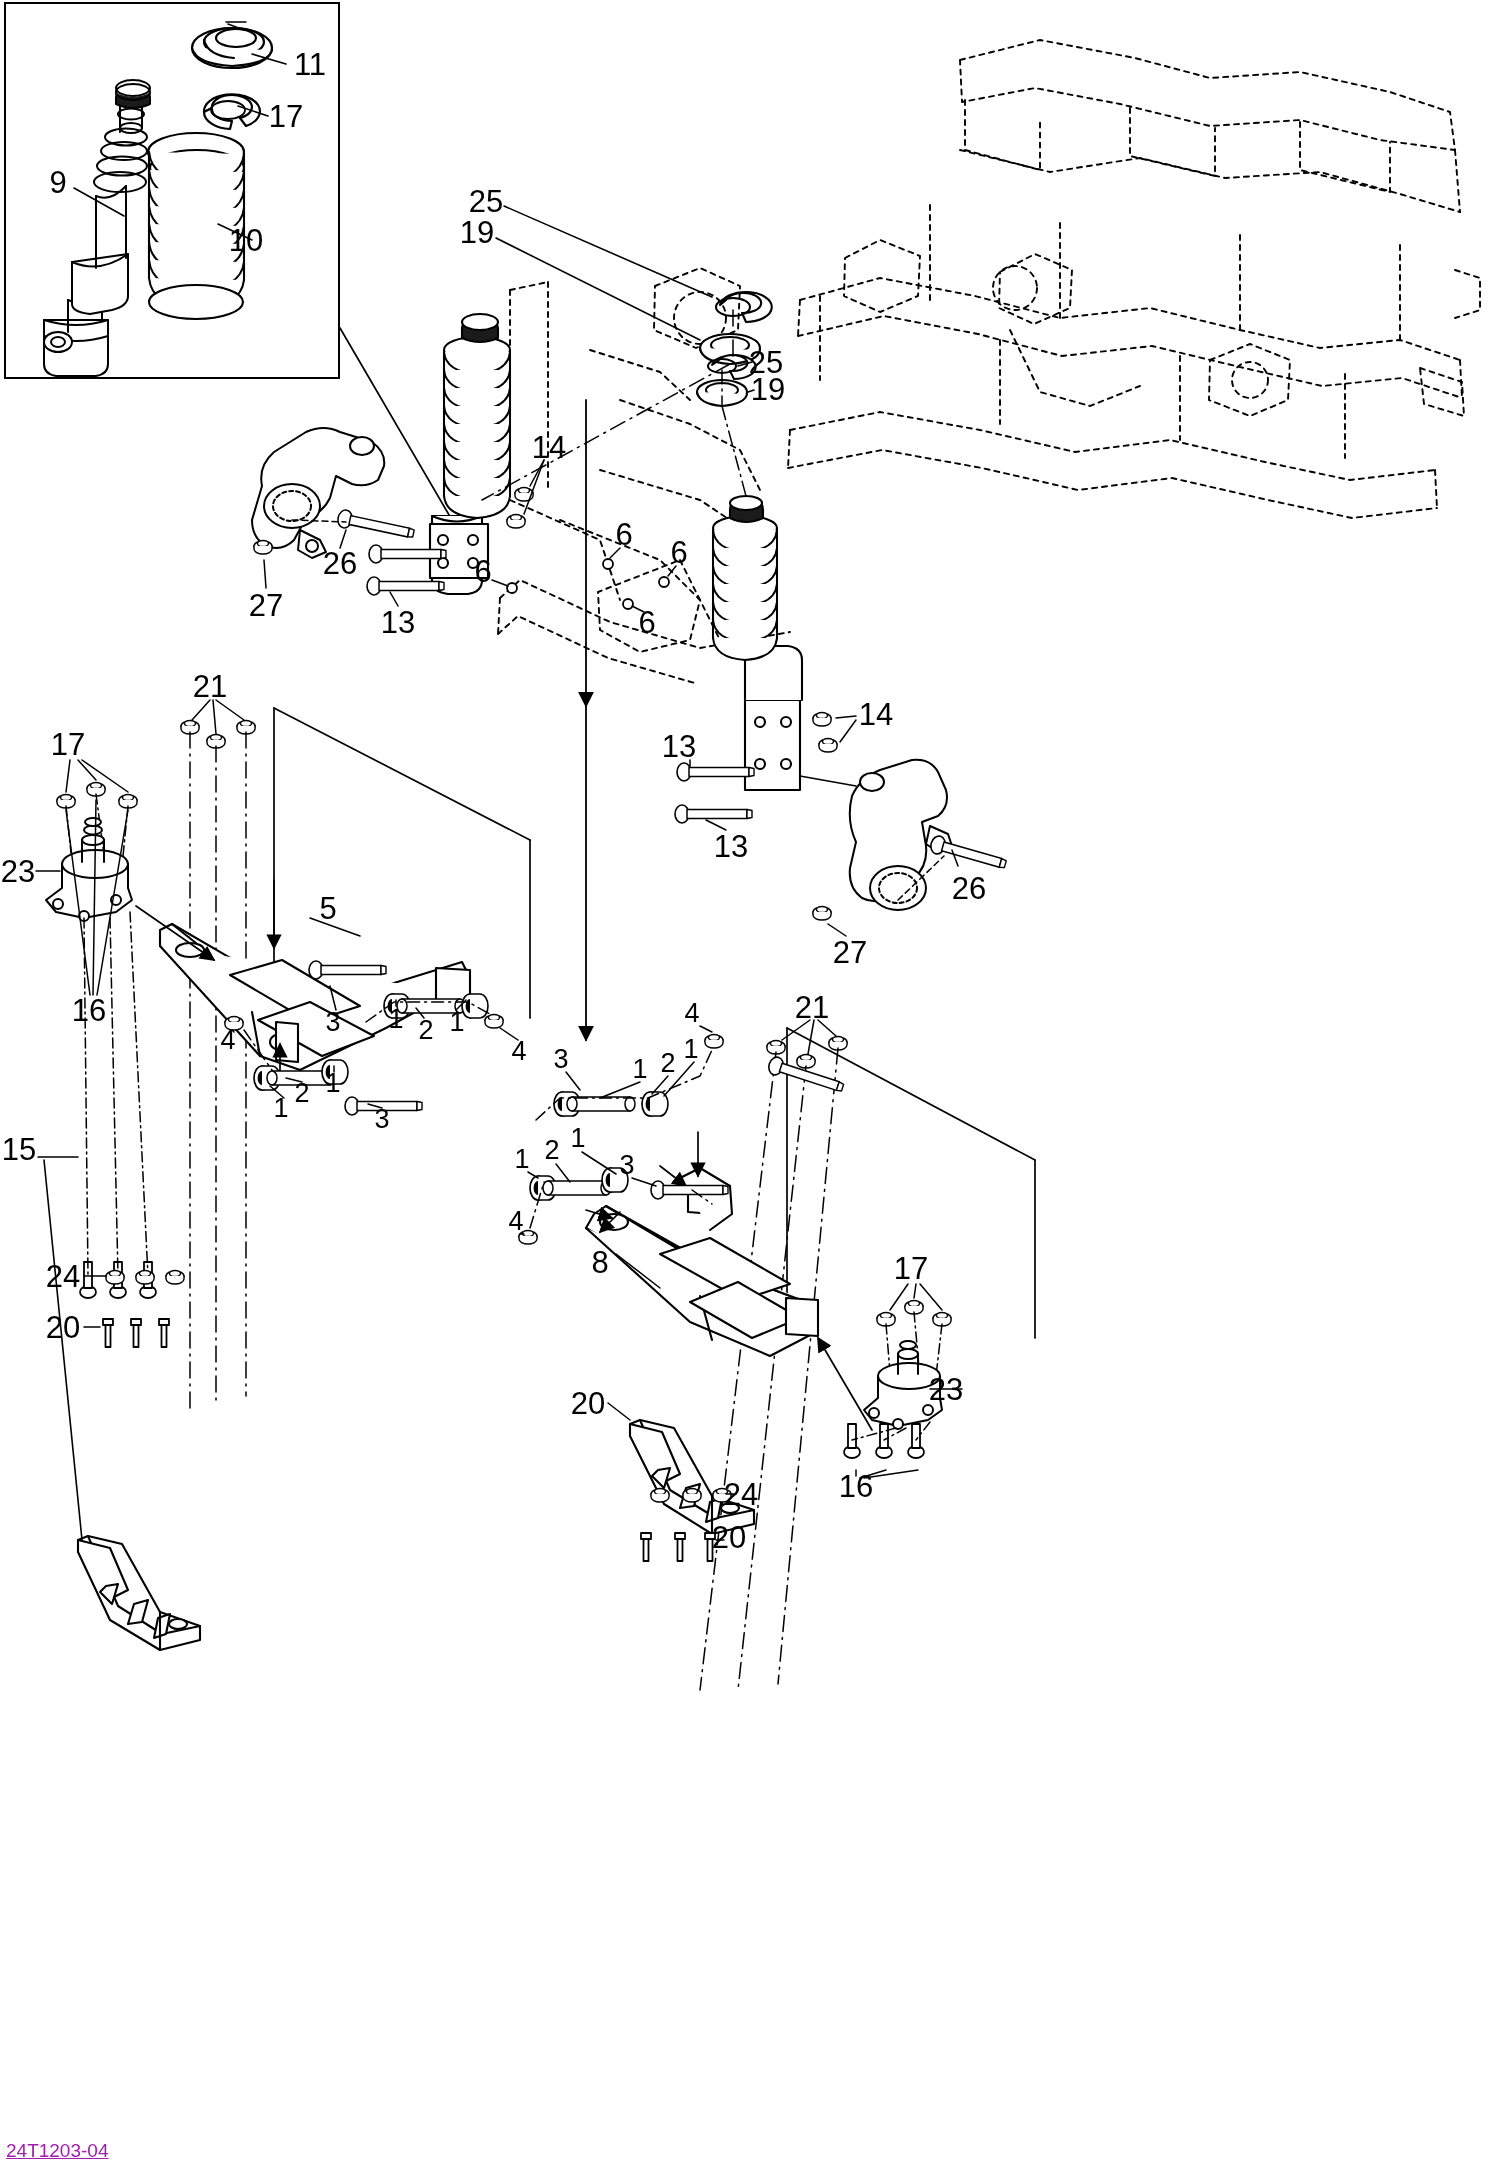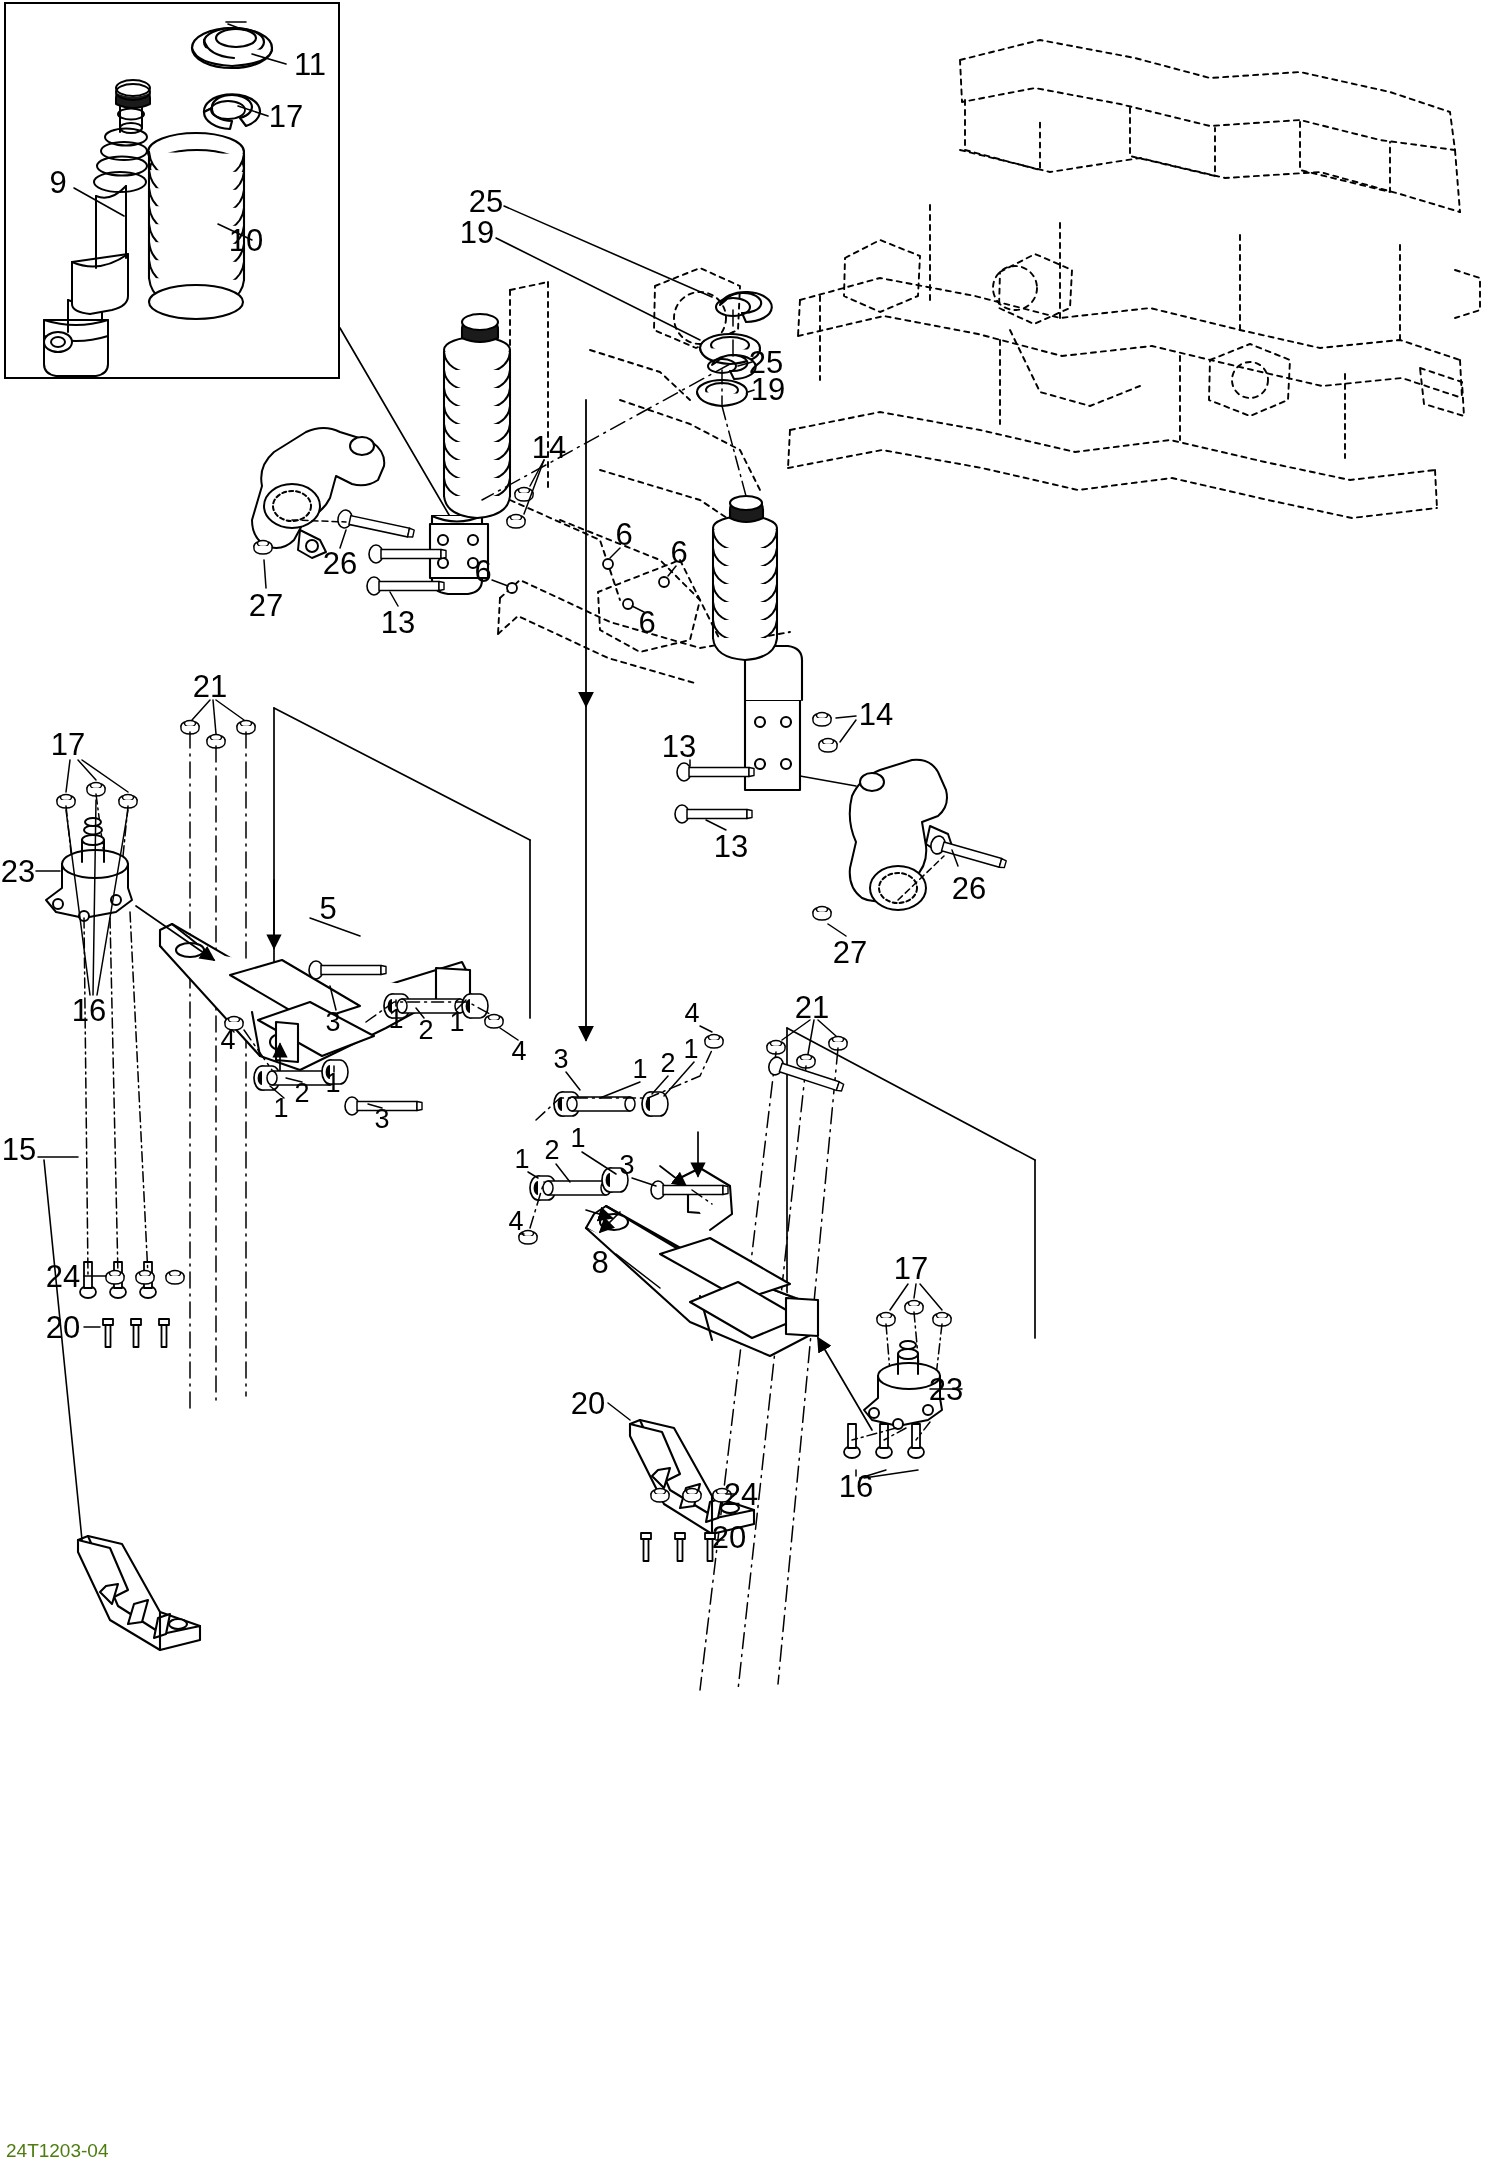--- a/index.html
+++ b/index.html
@@ -5,21 +5,21 @@
   html,body{margin:0;padding:0;background:#ffffff;}
   body{width:1500px;height:2172px;position:relative;overflow:hidden;
        font-family:"Liberation Sans", sans-serif;color:#000;}
   #stage{position:absolute;left:0;top:0;width:1500px;height:2172px;}
   svg#art{position:absolute;left:0;top:0;width:1500px;height:2172px;}
   .callout{position:absolute;font-family:"Liberation Sans",sans-serif;
            font-size:31px;line-height:31px;color:#000;white-space:nowrap;
            transform:translate(-50%,-50%);letter-spacing:0px;}
   .callout.sm{font-size:27px;line-height:27px;}
   .footer{position:absolute;left:6px;top:2140px;font-size:19px;
-          font-family:"Liberation Sans",sans-serif;color:#4d7c0f;}
+          font-family:"Liberation Sans",sans-serif;color:#a21caf;text-decoration:underline;}
   .insetbox{position:absolute;left:4px;top:2px;width:336px;height:377px;
             border:2px solid #000;background:#fff;box-sizing:border-box;}
 </style>
 </head>
 <body>
 
 <div id="stage">
 
   <div class="insetbox"></div>
 

